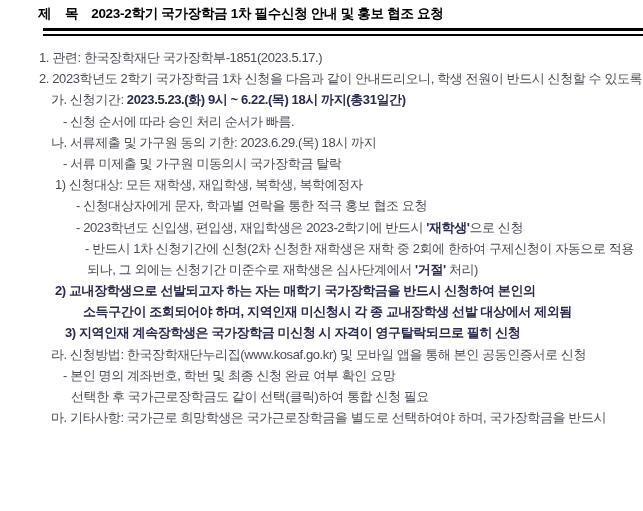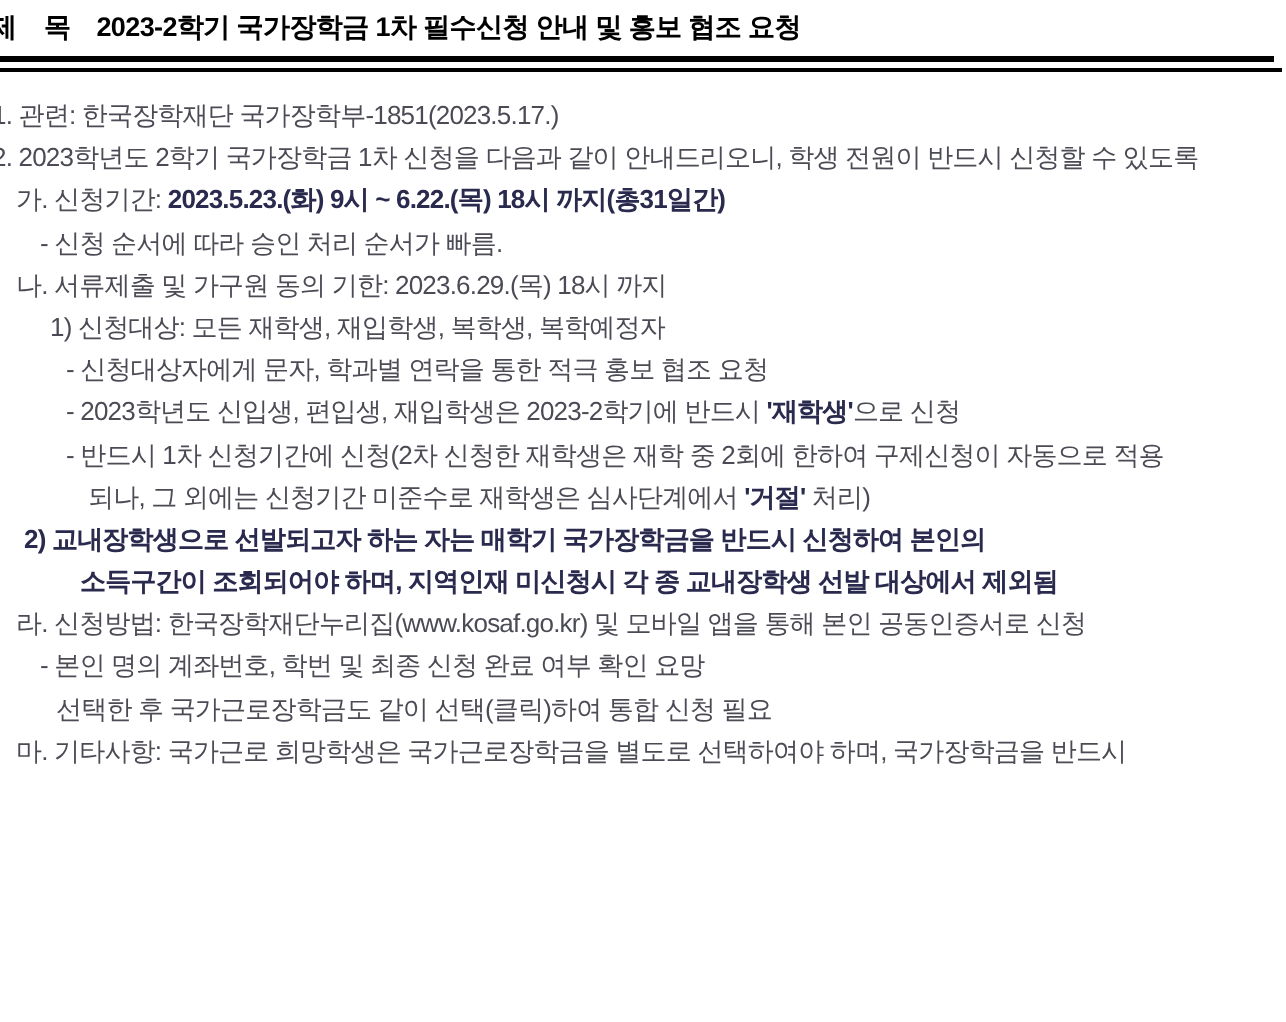--- a/index.html
+++ b/index.html
@@ -11,20 +11,21 @@
   }
   *{margin:0;padding:0;box-sizing:border-box;}
   html,body{background:#fff;}
   .page{
     position:relative;
     width:643px;
     height:511px;
     background:var(--bg);
     overflow:hidden;
     font-family:"Liberation Sans", sans-serif;
+    padding-left:43px;
   }
   .subject-row{
     display:flex;
     align-items:flex-start;
     margin:5px 0 0 -5px;
     white-space:pre;
     font-size:13.5px;
     font-weight:bold;
     color:var(--title);
     letter-spacing:-0.3px;
@@ -60,26 +61,28 @@
 
   <div class="rule rule-1"></div>
   <div class="rule rule-2"></div>
 
   <div class="doc-body" id="doc-body">
       <div class="doc-line" style="margin-left: 0px;"><span class="seg">1. 관련: 한국장학재단 국가장학부-1851(2023.5.17.)</span></div>
       <div class="doc-line" style="margin-left: 0px;"><span class="seg">2. 2023학년도 2학기 국가장학금 1차 신청을 다음과 같이 안내드리오니, 학생 전원이 반드시 신청할 수 있도록</span></div>
       <div class="doc-line" style="margin-left: 12px;"><span class="seg">가. 신청기간: </span><span class="seg bold">2023.5.23.(화) 9시 ~ 6.22.(목) 18시 까지(총31일간)</span></div>
       <div class="doc-line" style="margin-left: 24px;"><span class="seg">- 신청 순서에 따라 승인 처리 순서가 빠름.</span></div>
       <div class="doc-line" style="margin-left: 12px;"><span class="seg">나. 서류제출 및 가구원 동의 기한: 2023.6.29.(목) 18시 까지</span></div>
-      <div class="doc-line" style="margin-left: 29px;"><span class="seg">1) 신청대상: 모든 재학생, 재입학생, 복학생, 복학예정자</span></div>
+      <div class="doc-line" style="margin-left: 24px;"><span class="seg">- 서류 미제출 및 가구원 미동의시 국가장학금 탈락</span></div>
+      <div class="doc-line" style="margin-left: 16px;"><span class="seg">1) 신청대상: 모든 재학생, 재입학생, 복학생, 복학예정자</span></div>
       <div class="doc-line" style="margin-left: 37px;"><span class="seg">- 신청대상자에게 문자, 학과별 연락을 통한 적극 홍보 협조 요청</span></div>
       <div class="doc-line" style="margin-left: 37px;"><span class="seg">- 2023학년도 신입생, 편입생, 재입학생은 2023-2학기에 반드시 </span><span class="seg bold">'재학생'</span><span class="seg">으로 신청</span></div>
-      <div class="doc-line" style="margin-left: 37px;"><span class="seg">- 반드시 1차 신청기간에 신청(2차 신청한 재학생은 재학 중 2회에 한하여 구제신청이 자동으로 적용</span></div>
+      <div class="doc-line" style="margin-left: 37px; text-align: center;"><span class="seg">- 반드시 1차 신청기간에 신청(2차 신청한 재학생은 재학 중 2회에 한하여 구제신청이 자동으로 적용</span></div>
       <div class="doc-line" style="margin-left: 48px;"><span class="seg">되나, 그 외에는 신청기간 미준수로 재학생은 심사단계에서 </span><span class="seg bold">'거절'</span><span class="seg"> 처리)</span></div>
       <div class="doc-line" style="margin-left: 16px;"><span class="seg bold">2) 교내장학생으로 선발되고자 하는 자는 매학기 국가장학금을 반드시 신청하여 본인의</span></div>
       <div class="doc-line" style="margin-left: 44px;"><span class="seg bold">소득구간이 조회되어야 하며, 지역인재 미신청시 각 종 교내장학생 선발 대상에서 제외됨</span></div>
+      <div class="doc-line" style="margin-left: 26px;"><span class="seg bold">3) 지역인재 계속장학생은 국가장학금 미신청 시 자격이 영구탈락되므로 필히 신청</span></div>
       <div class="doc-line" style="margin-left: 12px;"><span class="seg">라. 신청방법: 한국장학재단누리집(www.kosaf.go.kr) 및 모바일 앱을 통해 본인 공동인증서로 신청</span></div>
       <div class="doc-line" style="margin-left: 24px;"><span class="seg">- 본인 명의 계좌번호, 학번 및 최종 신청 완료 여부 확인 요망</span></div>
       <div class="doc-line" style="margin-left: 32px;"><span class="seg">선택한 후 국가근로장학금도 같이 선택(클릭)하여 통합 신청 필요</span></div>
       <div class="doc-line" style="margin-left: 12px;"><span class="seg">마. 기타사항: 국가근로 희망학생은 국가근로장학금을 별도로 선택하여야 하며, 국가장학금을 반드시</span></div>
     </div>
 
 </div>
 
 </body></html>

